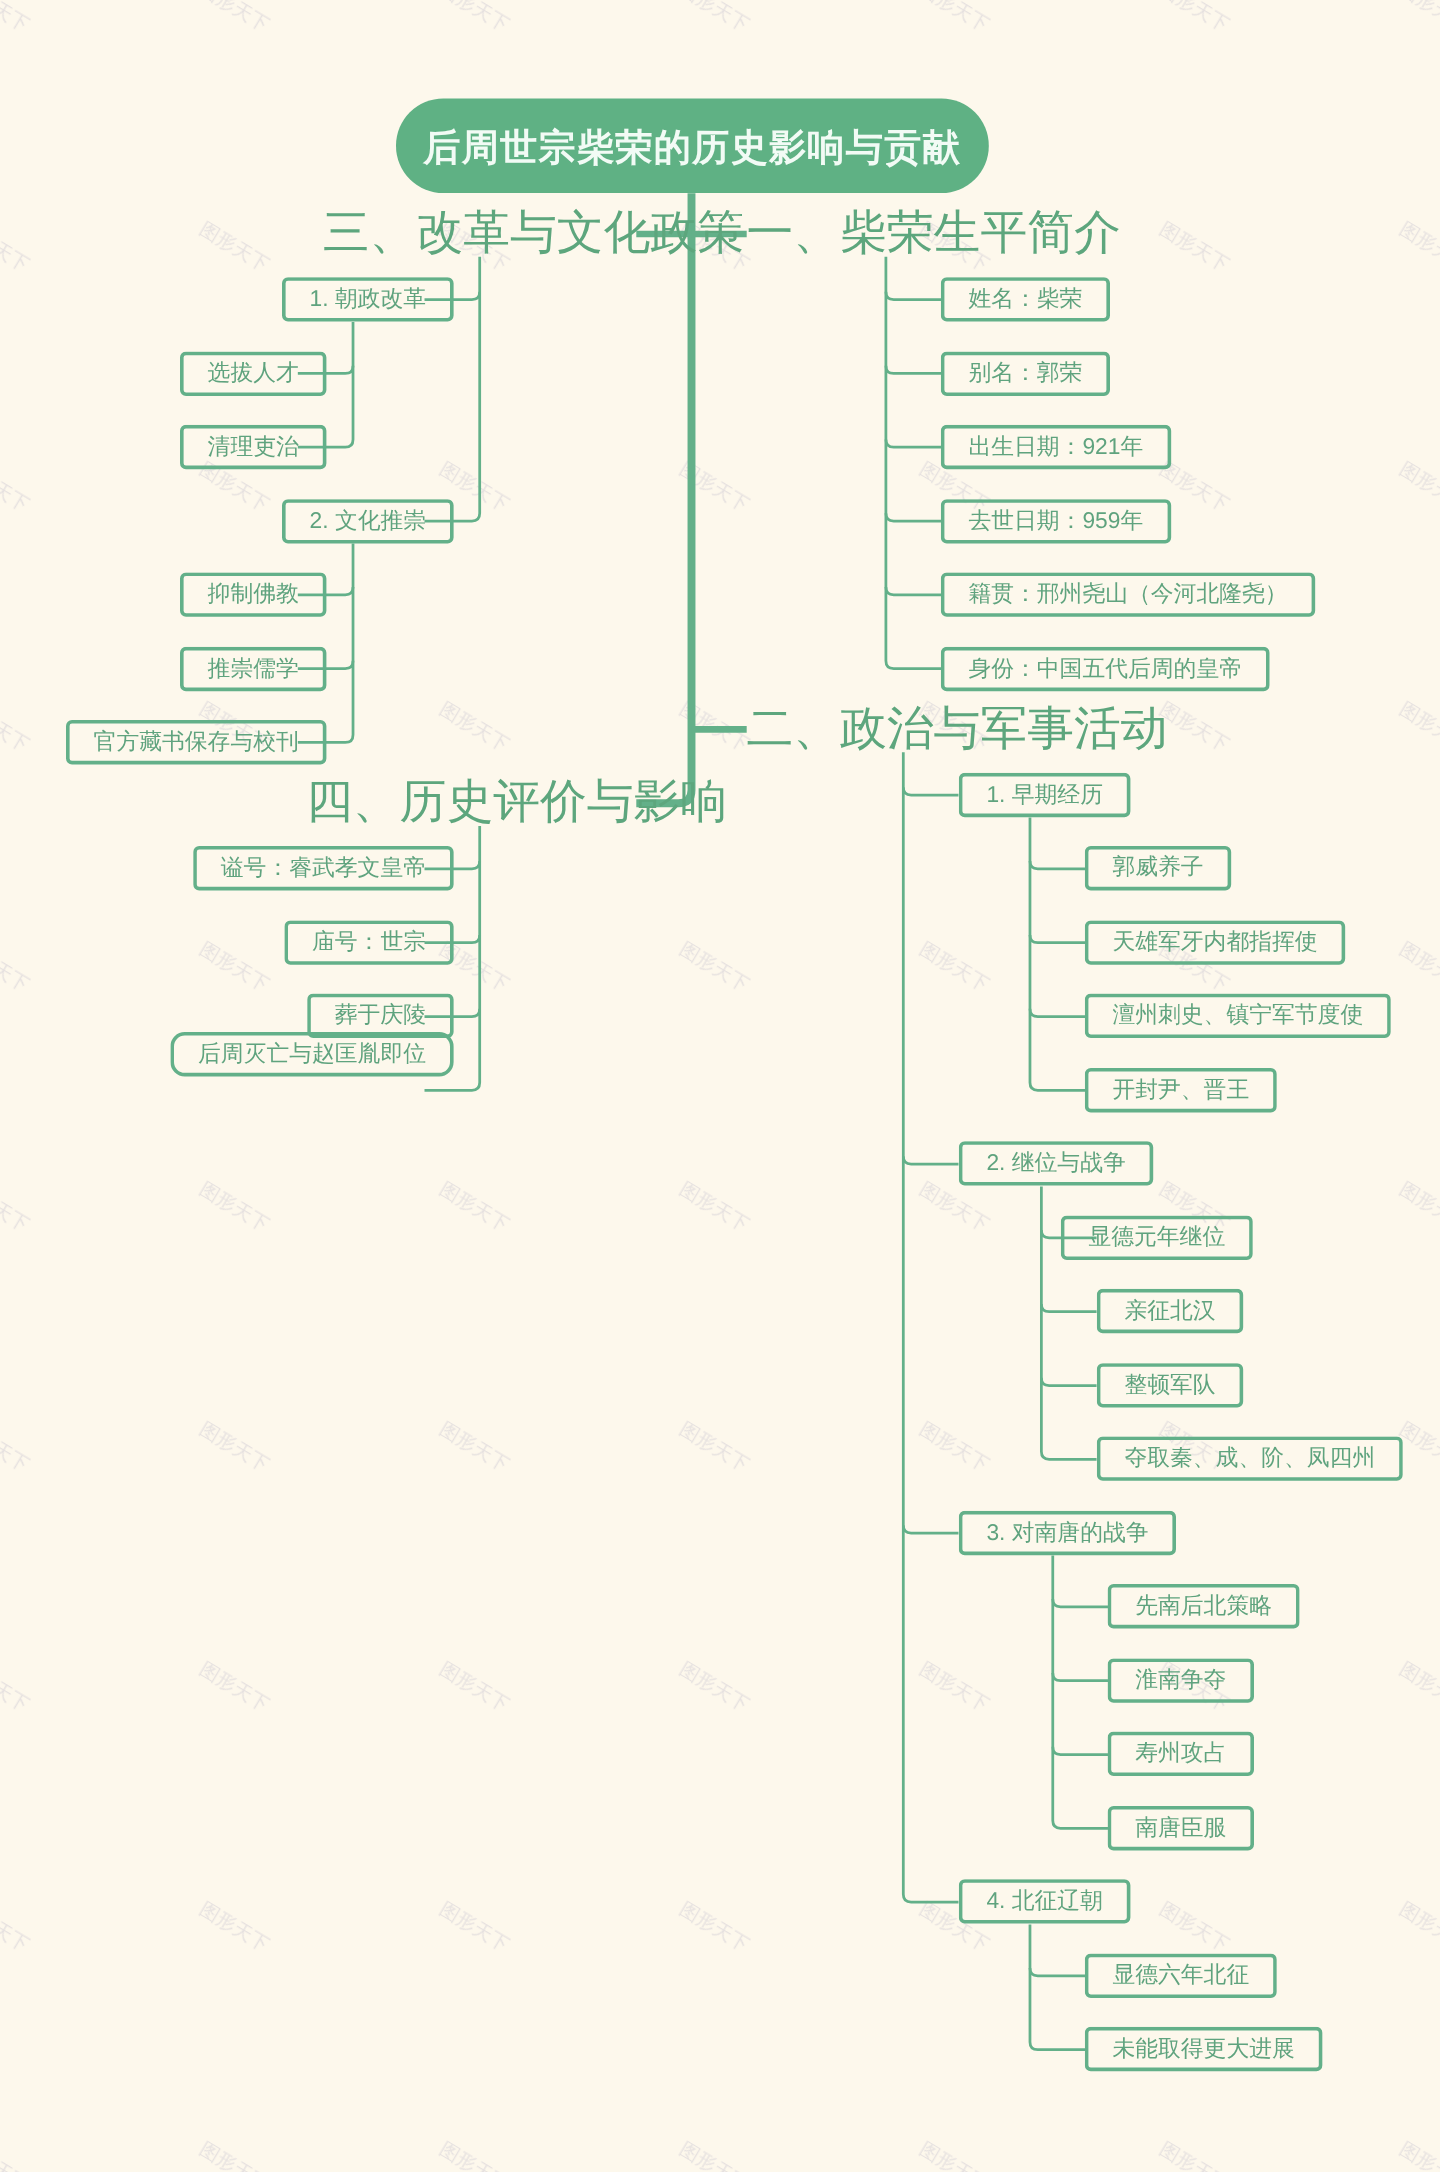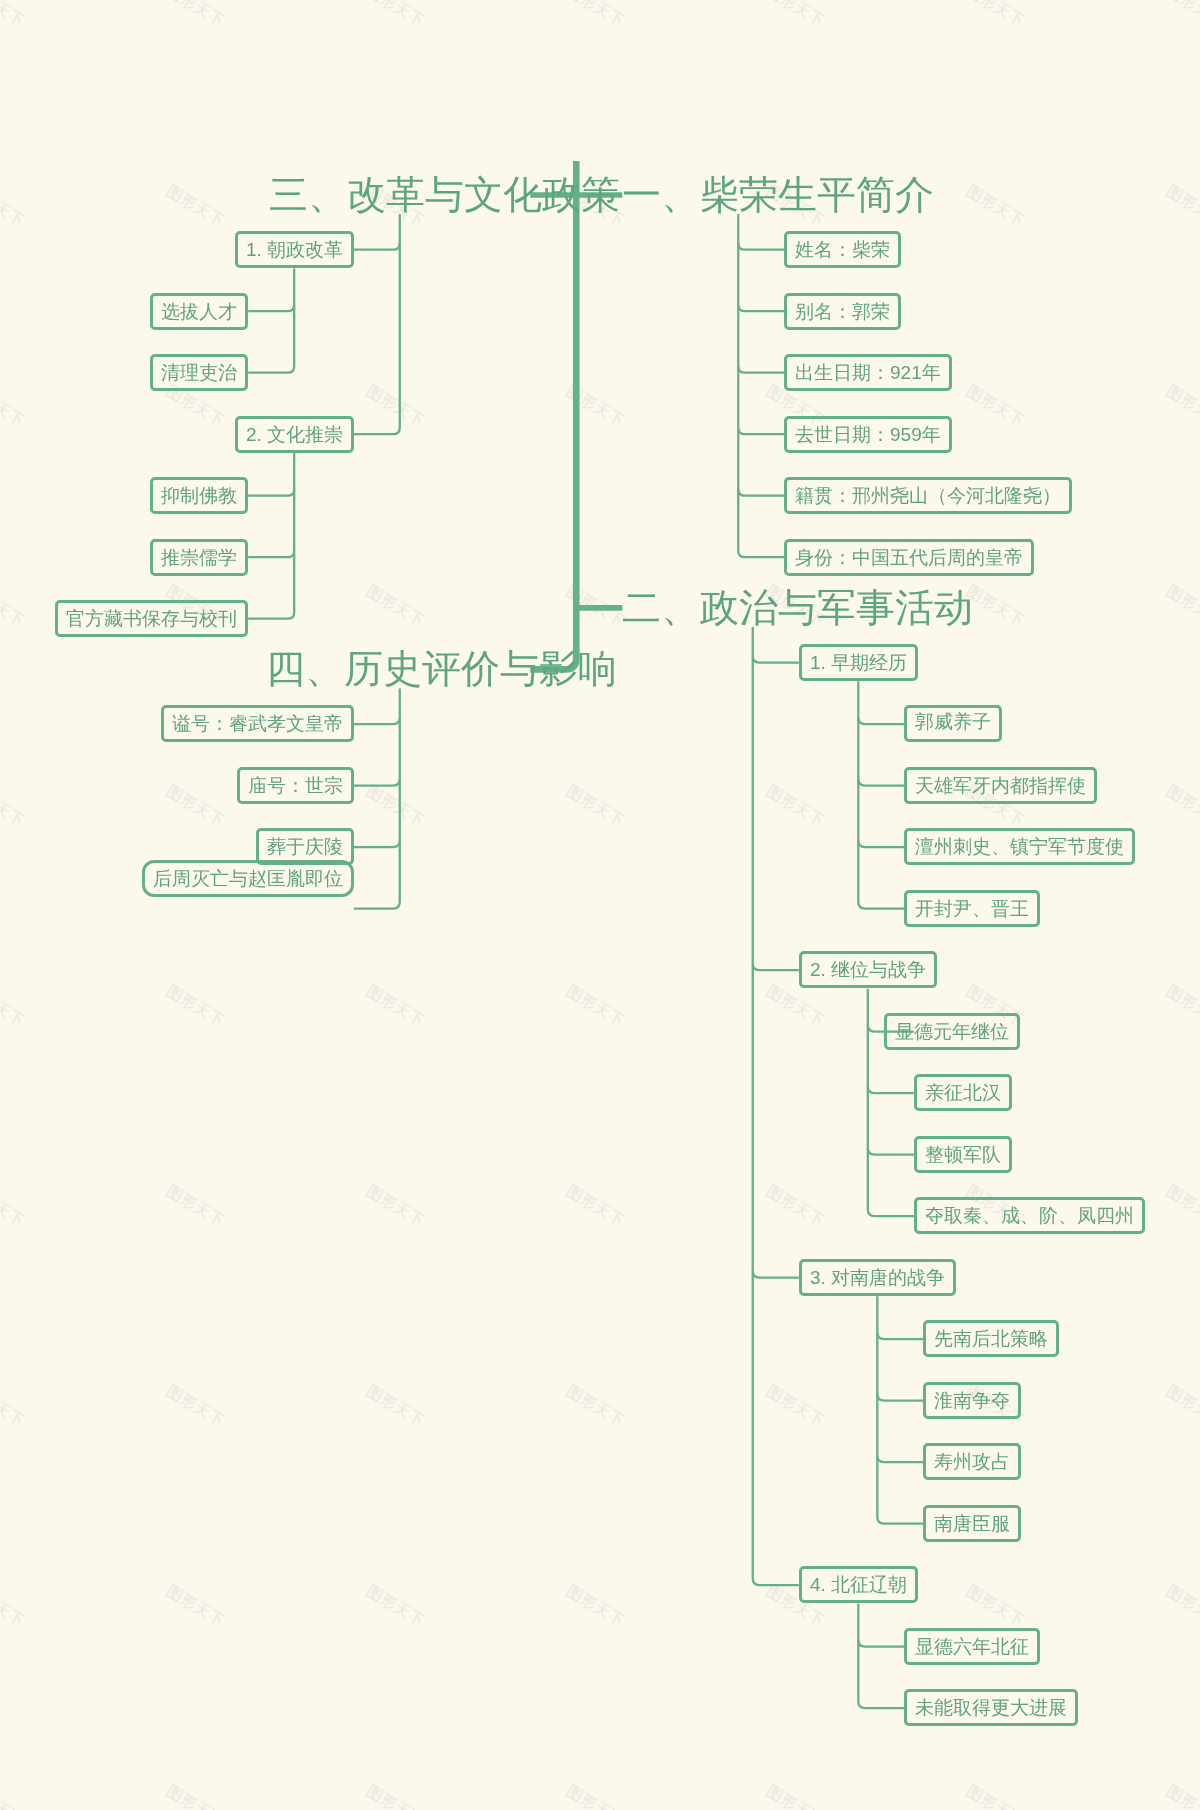--- a/index.html
+++ b/index.html
@@ -11,21 +11,21 @@
   .wm{position:absolute;color:var(--wm,#b9b4c8);opacity:.33;font-size:16px;letter-spacing:0px;
       transform:rotate(31deg);transform-origin:0 0;white-space:nowrap;}
   svg#lines{position:absolute;left:0;top:0;width:1200px;height:1810px;pointer-events:none;}
   #root-node{position:absolute;background:var(--root-fill,#5fb184);color:var(--root-text,#f2fbf5);border-radius:41px;
         font-weight:700;display:flex;align-items:center;justify-content:center;
         font-size:31px;letter-spacing:1px;padding-top:3px;box-sizing:border-box;}
   .branch-label{position:absolute;color:var(--branch-text,#5da67d);white-space:nowrap;font-size:39px;
         line-height:46px;height:46px;display:flex;align-items:center;}
   .node-box{position:absolute;border:3px solid var(--accent,#63b089);border-radius:5px;color:var(--node-text,#5fa37e);
        background:transparent;white-space:nowrap;box-sizing:border-box;font-size:19px;
-       line-height:31.4px;height:37.4px;padding:0 8px;}
+       line-height:31.4px;height:37.4px;padding:0 20px;}
 </style>
 </head>
 <body>
 
 <div id="stage">
   <div id="wmlayer">
       <div class="wm" style="left: -27px; top: -19px;">图形天下</div>
       <div class="wm" style="left: 173px; top: -19px;">图形天下</div>
       <div class="wm" style="left: 373px; top: -19px;">图形天下</div>
       <div class="wm" style="left: 573px; top: -19px;">图形天下</div>
@@ -130,20 +130,21 @@
       <path d="M 399.75 243.2 Q 399.75 249.7 393.25 249.7 L 353.75 249.7" fill="none" stroke="#63b089" stroke-width="2.3" stroke-linecap="butt"></path>
       <path d="M 399.75 688.4 L 399.75 902.1 Q 399.75 908.6 393.25 908.6 L 353.75 908.6" fill="none" stroke="#63b089" stroke-width="2.3" stroke-linecap="butt"></path>
       <path d="M 399.75 717.6 Q 399.75 724.1 393.25 724.1 L 353.75 724.1" fill="none" stroke="#63b089" stroke-width="2.3" stroke-linecap="butt"></path>
       <path d="M 399.75 779.1 Q 399.75 785.6 393.25 785.6 L 353.75 785.6" fill="none" stroke="#63b089" stroke-width="2.3" stroke-linecap="butt"></path>
       <path d="M 399.75 840.6 Q 399.75 847.1 393.25 847.1 L 353.75 847.1" fill="none" stroke="#63b089" stroke-width="2.3" stroke-linecap="butt"></path>
       <path d="M 576.25 161 L 576.25 658.4 Q 576.25 669.4 565.25 669.4 L 530.25 669.4" fill="none" stroke="#63b089" stroke-width="6.6" stroke-linecap="butt"></path>
       <path d="M 576.25 195 L 622.25 195" fill="none" stroke="#63b089" stroke-width="5.6" stroke-linecap="butt"></path>
       <path d="M 576.25 195 L 530.25 195" fill="none" stroke="#63b089" stroke-width="5.6" stroke-linecap="butt"></path>
       <path d="M 576.25 607.9 L 622.25 607.9" fill="none" stroke="#63b089" stroke-width="5.6" stroke-linecap="butt"></path>
     </svg>
+  <div id="root-node" style="left: 329.5px; top: 82.2px; width: 493.5px; height: 78.8px; border-radius: 39.4px;">后周世宗柴荣的历史影响与贡献</div>
   <div id="side-right">
       <div class="branch-label" style="top: 172px; left: 622.25px;">一、柴荣生平简介</div>
       <div class="node-box" style="top: 231px; left: 784.25px;">姓名：柴荣</div>
       <div class="node-box" style="top: 292.5px; left: 784.25px;">别名：郭荣</div>
       <div class="node-box" style="top: 354px; left: 784.25px;">出生日期：921年</div>
       <div class="node-box" style="top: 415.5px; left: 784.25px;">去世日期：959年</div>
       <div class="node-box" style="top: 477px; left: 784.25px;">籍贯：邢州尧山（今河北隆尧）</div>
       <div class="node-box" style="top: 538.5px; left: 784.25px;">身份：中国五代后周的皇帝</div>
       <div class="branch-label" style="top: 584.9px; left: 622.25px;">二、政治与军事活动</div>
       <div class="node-box" style="top: 643.9px; left: 798.75px;">1. 早期经历</div>
@@ -167,19 +168,19 @@
     </div>
   <div id="side-left">
       <div class="branch-label" style="top: 172px; left: 269.25px;">三、改革与文化政策</div>
       <div class="node-box" style="top: 231px; left: 234.625px;">1. 朝政改革</div>
       <div class="node-box" style="top: 292.5px; left: 150.188px;">选拔人才</div>
       <div class="node-box" style="top: 354px; left: 150.188px;">清理吏治</div>
       <div class="node-box" style="top: 415.5px; left: 234.625px;">2. 文化推崇</div>
       <div class="node-box" style="top: 477px; left: 150.188px;">抑制佛教</div>
       <div class="node-box" style="top: 538.5px; left: 150.188px;">推崇儒学</div>
       <div class="node-box" style="top: 600px; left: 55.1875px;">官方藏书保存与校刊</div>
-      <div class="branch-label" style="top: 646.4px; left: 266px; text-align: right;">四、历史评价与影响</div>
+      <div class="branch-label" style="top: 646.4px; left: 255px; text-align: right;">四、历史评价与影响</div>
       <div class="node-box" style="top: 705.4px; left: 160.75px;">谥号：睿武孝文皇帝</div>
       <div class="node-box" style="top: 766.9px; left: 236.75px;">庙号：世宗</div>
       <div class="node-box" style="top: 828.4px; left: 255.75px;">葬于庆陵</div>
       <div class="node-box" style="top: 860px; left: 141.75px; border-radius: 12px;">后周灭亡与赵匡胤即位</div>
     </div>
 </div>
 
 </body></html>

